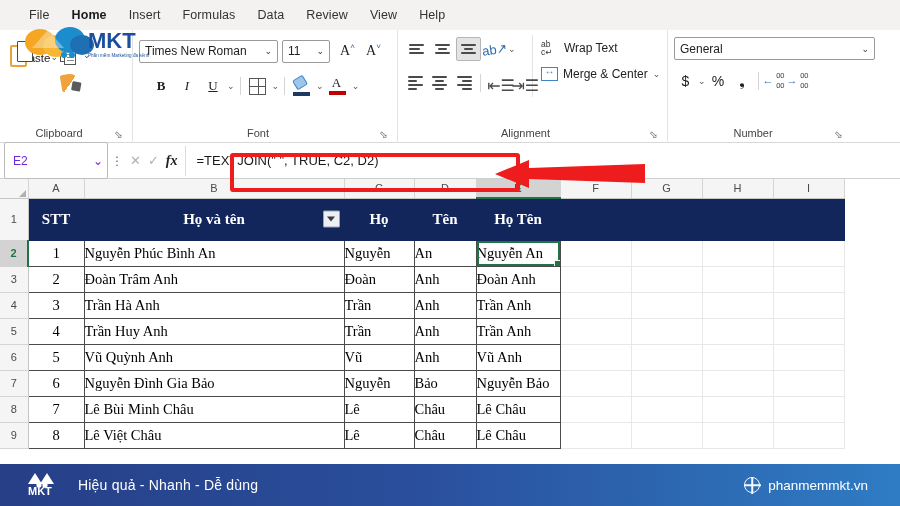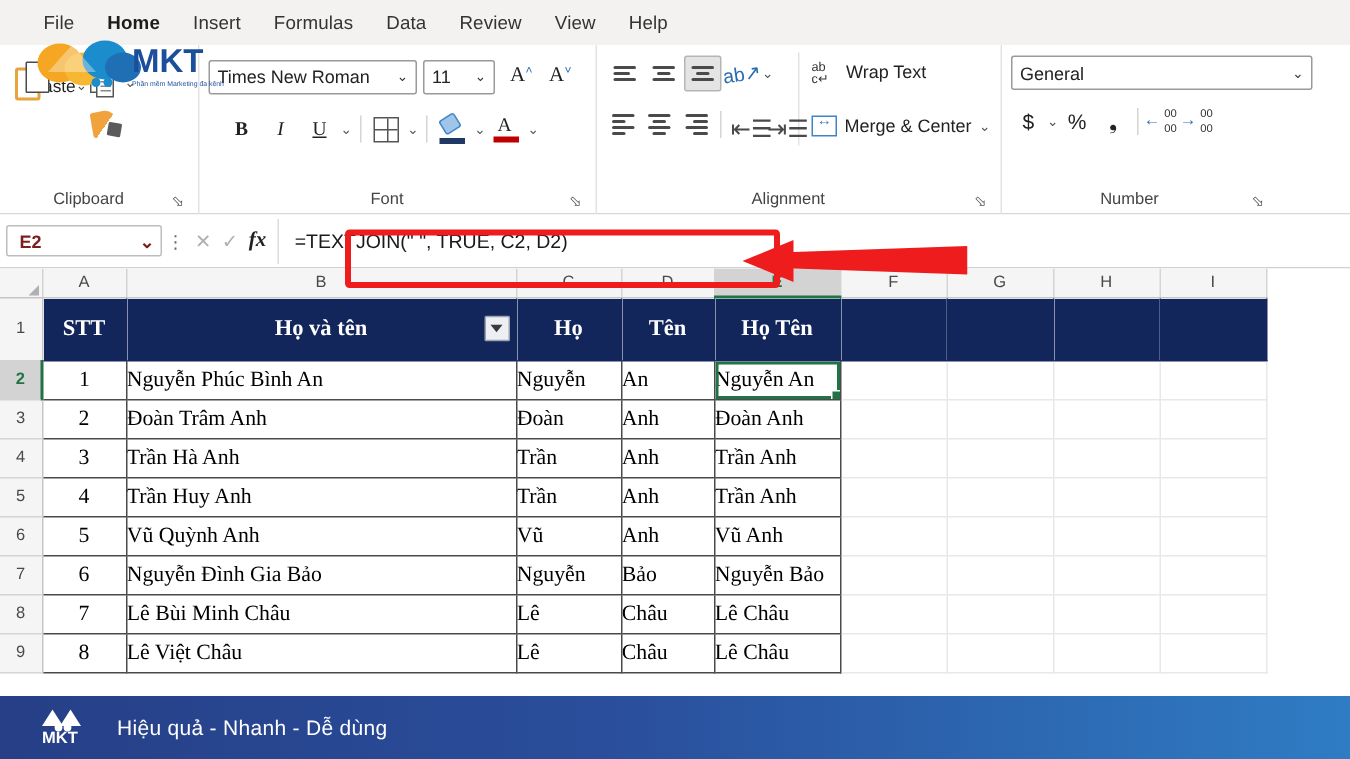--- a/index.html
+++ b/index.html
@@ -163,23 +163,23 @@
   .dec-ic .ar { position:absolute; left:0; top:3px; font-size:11px; color:#2b6cb0;}
   .dec-ic .z1 { position:absolute; right:1px; top:0; }
   .dec-ic .z2 { position:absolute; right:1px; bottom:1px; }
 
   
   .fxbar {
     height: 36px; background: #fff; display: flex; align-items: center;
     padding: 0 4px; position: relative; border-bottom: 1px solid #d0d0d0;
   }
   .namebox {
-    width: 104px; height: 21px; border: 1px solid #bdbdbd; border-radius: 2px;
+    width: 104px; height: 37px; border: 1px solid #bdbdbd; border-radius: 2px;
     display: flex; align-items: center; padding: 0 4px 0 8px;
-    font-size: 12px; color: #7f1d1d; background:#fff;font-weight:bold;
+    font-size: 12px; color: #6d28d9; background:#fff;
   }
   .namebox .nval { flex: 1; }
   .dots { width: 18px; text-align: center; font-size: 12px; color: #666; }
   .fxbtns { display: flex; align-items: center; gap: 7px; padding: 0 8px 0 4px; }
   .fxbtn { font-size: 13px; color: #b0b0b0; }
   .fxbtn.fx { color: #222; font-family: "Liberation Serif", serif;
               font-style: italic; font-size: 14px; font-weight: bold; }
   .fxinput {
     flex: 1; height: 30px; display: flex; align-items: center;
     font-size: 13px; color: #1a1a1a; padding-left: 10px;
@@ -445,21 +445,21 @@
                 </div>
           </div>
         </div>
         <div class="al-right" style="padding-left:8px;border-left:1px solid #e3e3e3">
           <div class="wrap-item">
             <span class="wraptxt-ic">
               <span>ab</span><br><span>c</span>↵
             </span>
             <span class="ab-txt">Wrap Text</span>
           </div>
-          <div class="wrap-item" style="margin-top:10px">
+          <div class="wrap-item" style="">
             <span class="merge-ic"></span>
             <span class="ab-txt">Merge &amp; Center</span>
             <span class="cv">⌄</span>
           </div>
         </div>
       </div>
         </div>
       <div class="group-label">
         <span>Alignment</span>
         <span class="dlg">⬂</span>
@@ -696,15 +696,19 @@
     <div class="foot-left">
       <svg class="foot-logo" viewBox="0 0 42 30">
         <path d="M4 14 L11 3 L18 14 Z" fill="#ffffff"></path>
         <path d="M16 14 L23 3 L30 14 Z" fill="#ffffff"></path>
         <circle cx="15" cy="15" r="2.6" fill="#ffffff"></circle>
         <circle cx="21" cy="15" r="2.6" fill="#ffffff"></circle>
         <text x="4" y="25" font-family="'Liberation Sans',sans-serif" font-size="11" font-weight="bold" fill="#ffffff">MKT</text>
       </svg>
       <div class="foot-tag">Hiệu quả - Nhanh - Dễ dùng</div>
     </div>
+    <div class="foot-right">
+      <span class="globe"></span>
+      <span class="foot-site">phanmemmkt.vn</span>
+    </div>
   </div>
 
 </div>
 
 </body></html>

